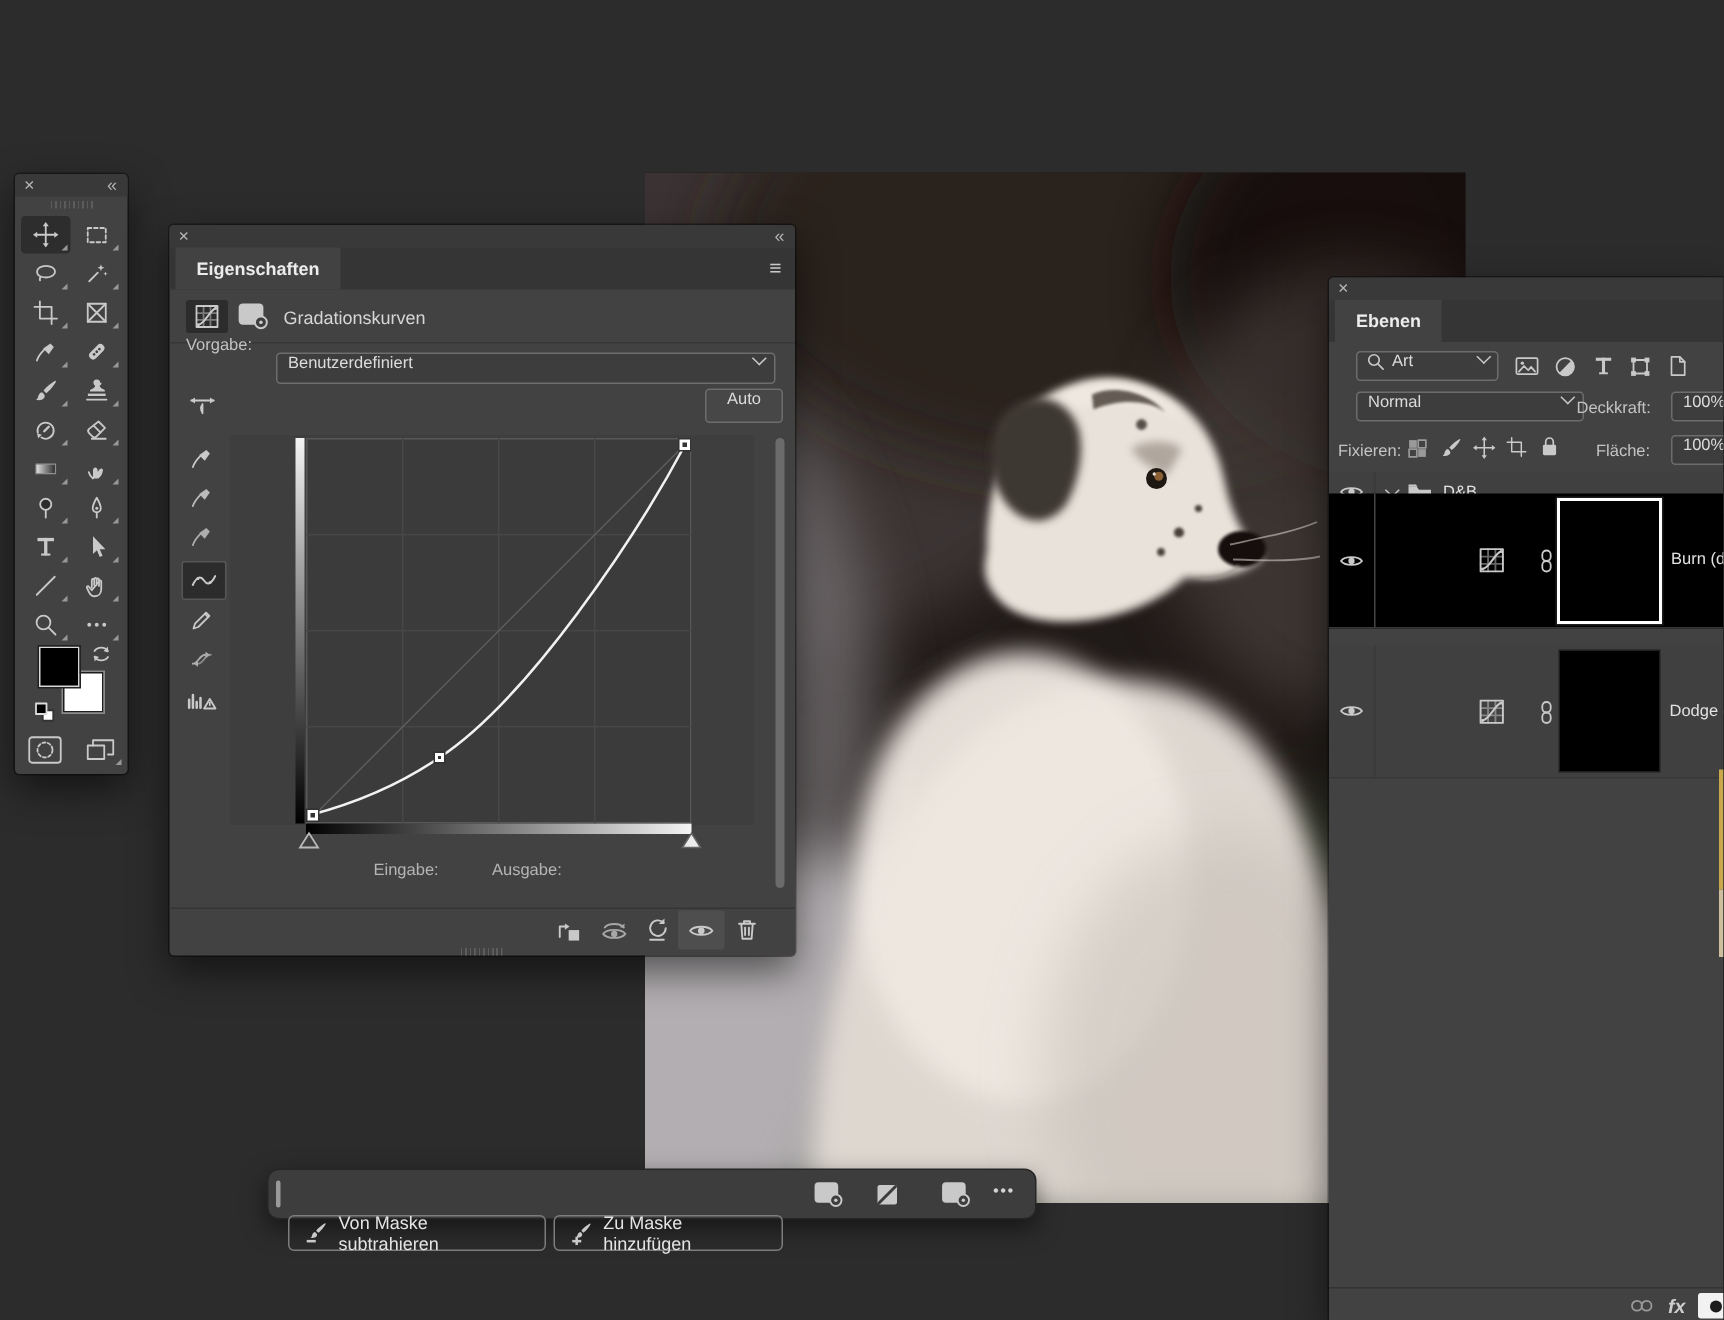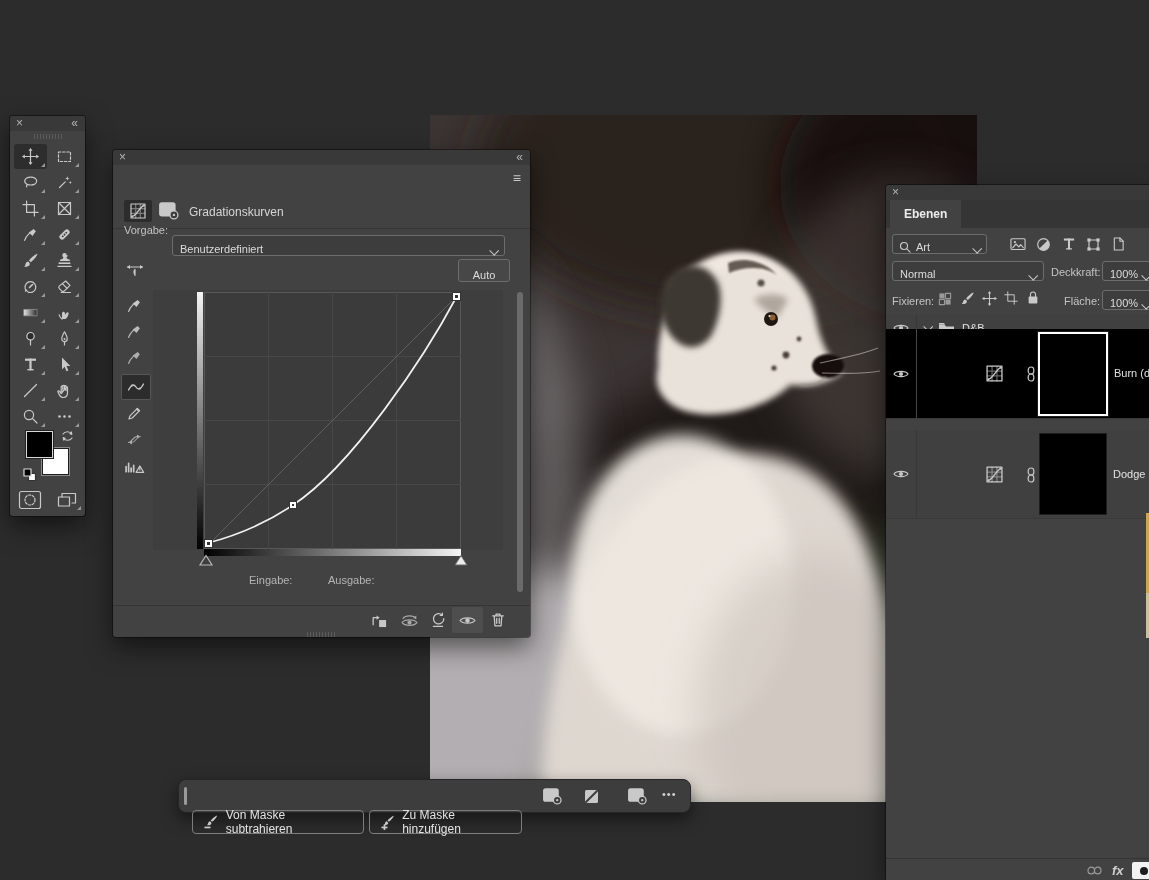--- a/index.html
+++ b/index.html
@@ -13,21 +13,21 @@
     border-radius:3px 3px 0 0;}
   .phead .x{position:absolute;left:6px;top:0px;color:#b5b5b5;font-size:12px;line-height:15px;cursor:default;}
   .phead .col{position:absolute;right:7px;top:0px;color:#b5b5b5;font-size:12px;line-height:14px;}
   .tabbar{position:absolute;left:0;right:0;background:#353535;}
   .tab{position:absolute;top:0;bottom:0;background:#424242;color:#ececec;
     font-weight:bold;font-size:12px;display:flex;align-items:center;padding:0 14px;}
   .grip-dots{position:absolute;width:28px;height:5px;
     background:repeating-linear-gradient(90deg,#5c5c5c 0 1px,transparent 1px 3px);}
   svg.i{stroke:#c9c9c9;fill:none;stroke-width:1.2;stroke-linecap:round;stroke-linejoin:round;display:block;}
   .ibox{position:absolute;border:1px solid #6d6d6d;background:#3d3d3d;border-radius:3px;
-    display:flex;align-items:flex-end;padding:0 7px;color:#dcdcdc;box-sizing:border-box;}
+    display:flex;align-items:flex-start;padding:0 7px;color:#dcdcdc;box-sizing:border-box;margin-left:12px;}
   .chev{width:6px;height:6px;border-right:1.4px solid #c9c9c9;border-bottom:1.4px solid #c9c9c9;
     transform:rotate(45deg) translateY(-1px);flex:none;}
   .lbl{position:absolute;color:#c3c3c3;white-space:nowrap;}
   
   .tool{position:absolute;width:33px;height:25px;display:flex;align-items:center;
     justify-content:center;border-radius:3px;}
   .tool::after{content:"";position:absolute;right:2px;bottom:2px;
     border-left:4px solid transparent;border-bottom:4px solid #989898;}
   .tool.sel{background:#2d2d2d;}
   
@@ -419,20 +419,25 @@
         <path d="M5 5V1.5h13.5V11H15"></path>
       </svg>
   </div>
 </div>
 
 <div class="panel" style="left:113px;top:150px;width:417px;height:487px;">
   <div class="phead">
     <span class="x">×</span>
     <span class="col">«</span>
   </div>
+  <div class="tabbar" style="top:15px;height:28px;">
+    <div class="tab" style="left:4px;">
+        <span>Eigenschaften</span>
+      </div>
+  </div>
   <div class="abs" style="right:9px;top:20px;color:#c9c9c9;font-size:14px;">≡</div>
 
   <div class="abs" style="left:11px;top:50px;width:28px;height:22px;background:#2c2c2c;border-radius:2px;display:flex;align-items:center;justify-content:center;">
     <svg class="i" width="16" height="16">
         <use href="#sym-curves"></use>
       </svg>
   </div>
   <div class="abs" style="left:45px;top:51px;">
     <svg class="i" width="22" height="19">
         <use href="#sym-maskbtn"></use>

